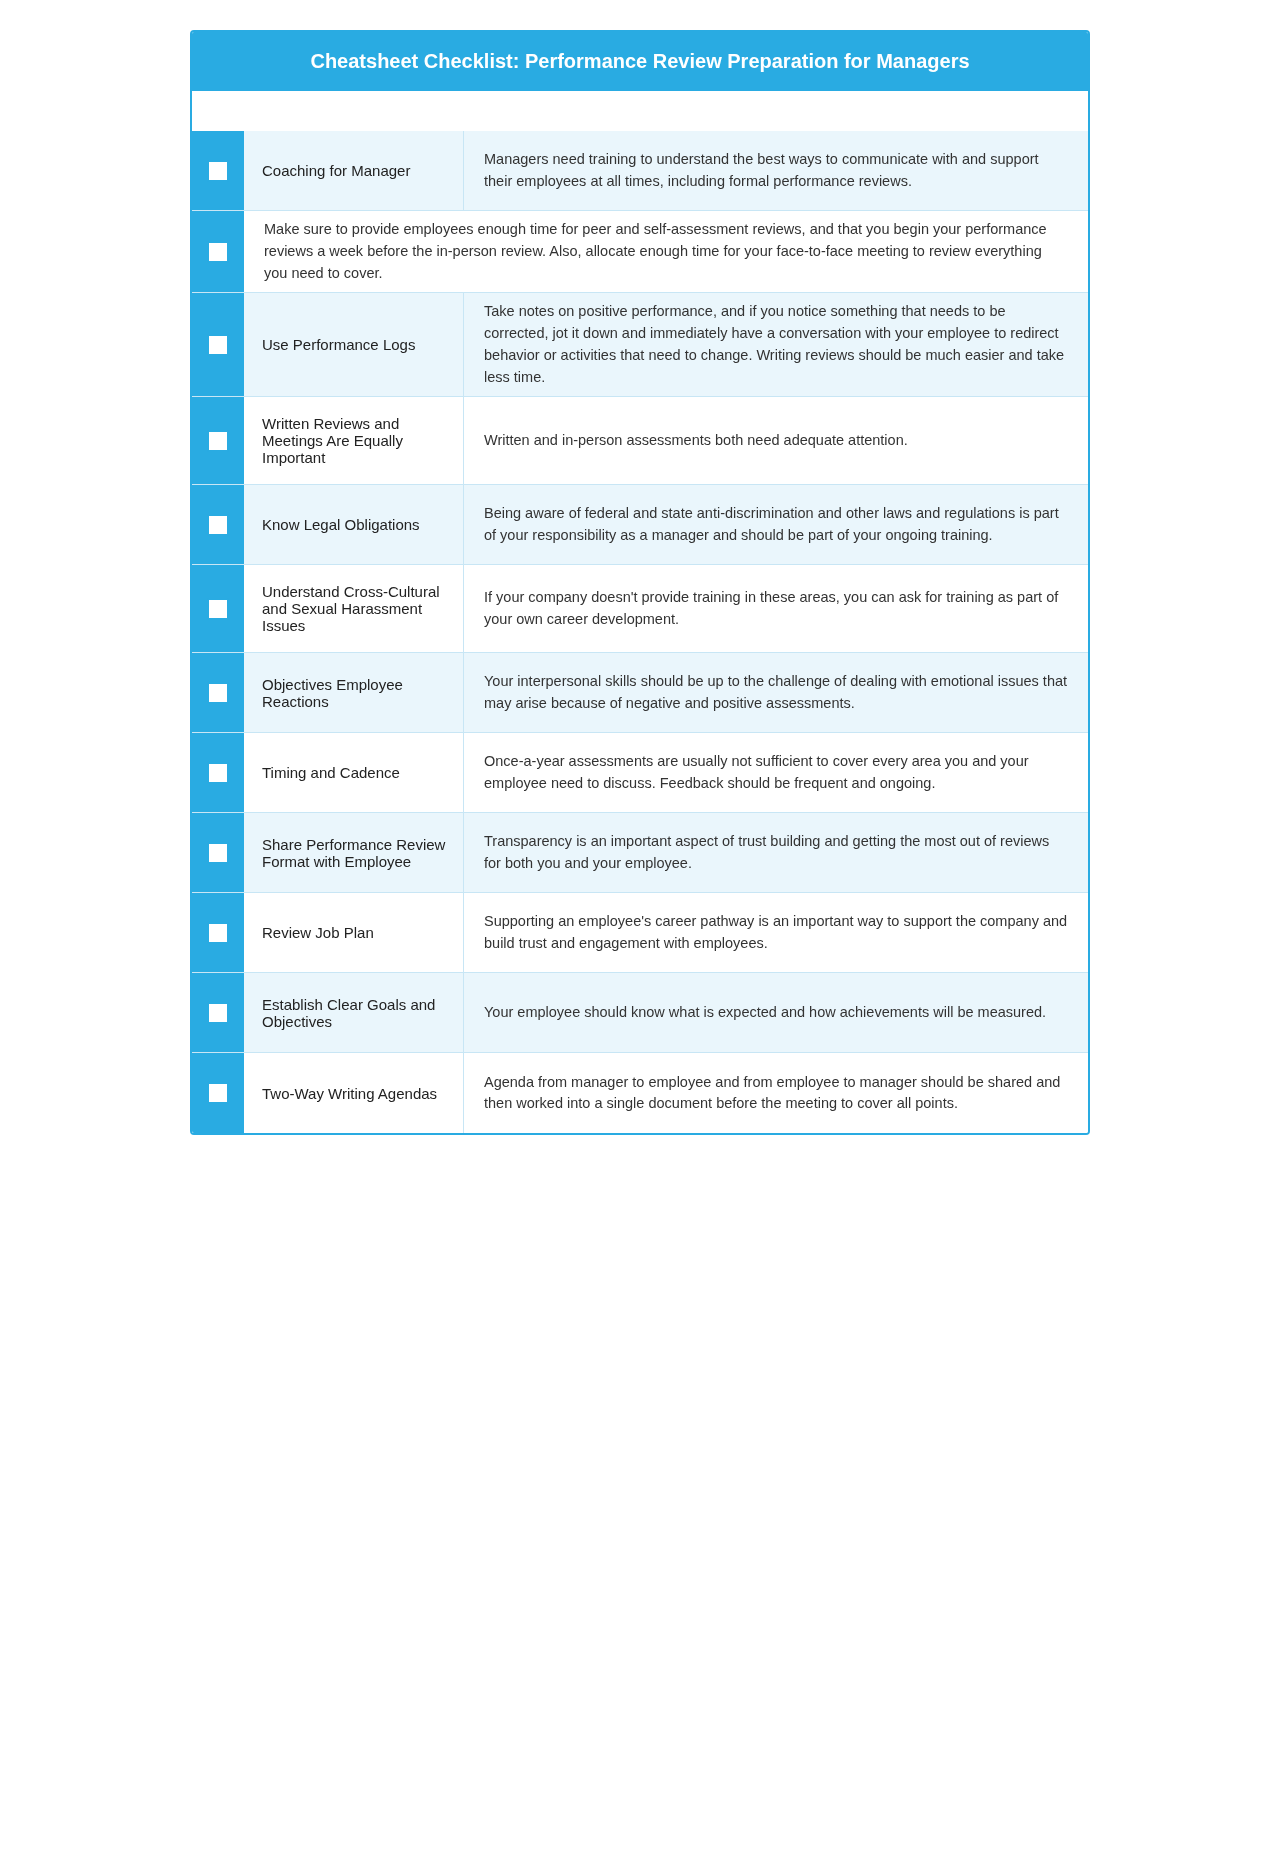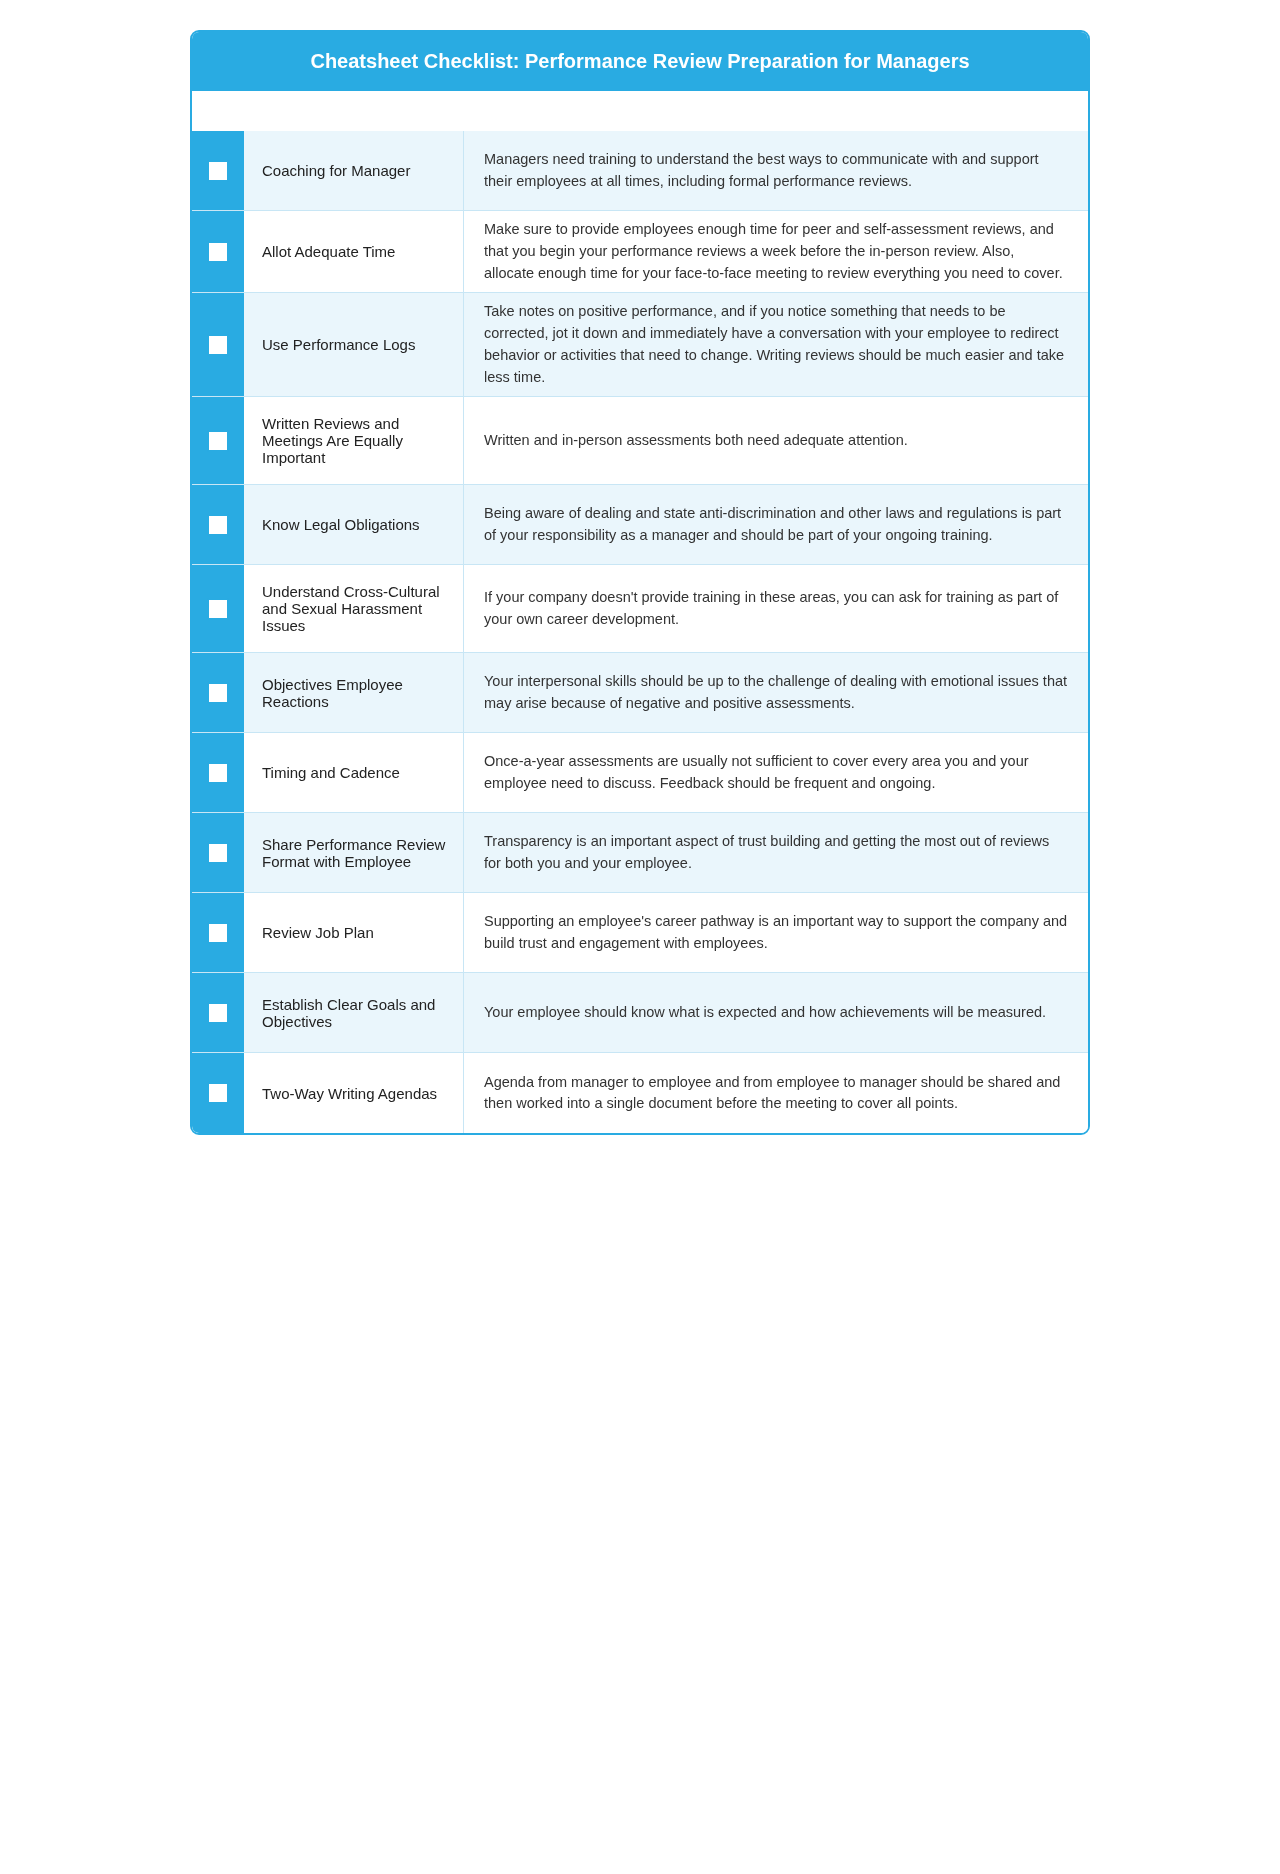--- a/index.html
+++ b/index.html
@@ -10,21 +10,21 @@
     body {
       font-family: Arial, sans-serif;
       background: #fff;
       width: 1280px;
       min-height: 1874px;
     }
     .outer-container {
       width: 900px;
       margin: 30px auto;
       border: 2px solid #29abe2;
-      border-radius: 9px;
+      border-radius: 4px;
       overflow: hidden;
     }
     .header {
       background: #29abe2;
       padding: 18px 20px;
       text-align: center;
     }
     .header-title {
       color: #fff;
       font-size: 20px;
@@ -100,21 +100,20 @@
         <div class="checkbox-col">
           <span class="checkbox"></span>
         </div>
         <div class="label-col">Coaching for Manager</div>
         <div class="description-col">Managers need training to understand the best ways to communicate with and support their employees at all times, including formal performance reviews.</div>
       </div>
       <div class="checklist-row">
         <div class="checkbox-col">
           <span class="checkbox"></span>
         </div>
-        <div class="label-col">Allot Adequate Time</div>
         <div class="description-col">Make sure to provide employees enough time for peer and self-assessment reviews, and that you begin your performance reviews a week before the in-person review. Also, allocate enough time for your face-to-face meeting to review everything you need to cover.</div>
       </div>
       <div class="checklist-row">
         <div class="checkbox-col">
           <span class="checkbox"></span>
         </div>
         <div class="label-col">Use Performance Logs</div>
         <div class="description-col">Take notes on positive performance, and if you notice something that needs to be corrected, jot it down and immediately have a conversation with your employee to redirect behavior or activities that need to change. Writing reviews should be much easier and take less time.</div>
       </div>
       <div class="checklist-row">
@@ -122,21 +121,21 @@
           <span class="checkbox"></span>
         </div>
         <div class="label-col">Written Reviews and Meetings Are Equally Important</div>
         <div class="description-col">Written and in-person assessments both need adequate attention.</div>
       </div>
       <div class="checklist-row">
         <div class="checkbox-col">
           <span class="checkbox"></span>
         </div>
         <div class="label-col">Know Legal Obligations</div>
-        <div class="description-col">Being aware of dealing and state anti-discrimination and other laws and regulations is part of your responsibility as a manager and should be part of your ongoing training.</div>
+        <div class="description-col">Being aware of federal and state anti-discrimination and other laws and regulations is part of your responsibility as a manager and should be part of your ongoing training.</div>
       </div>
       <div class="checklist-row">
         <div class="checkbox-col">
           <span class="checkbox"></span>
         </div>
         <div class="label-col">Understand Cross-Cultural and Sexual Harassment Issues</div>
         <div class="description-col">If your company doesn't provide training in these areas, you can ask for training as part of your own career development.</div>
       </div>
       <div class="checklist-row">
         <div class="checkbox-col">

